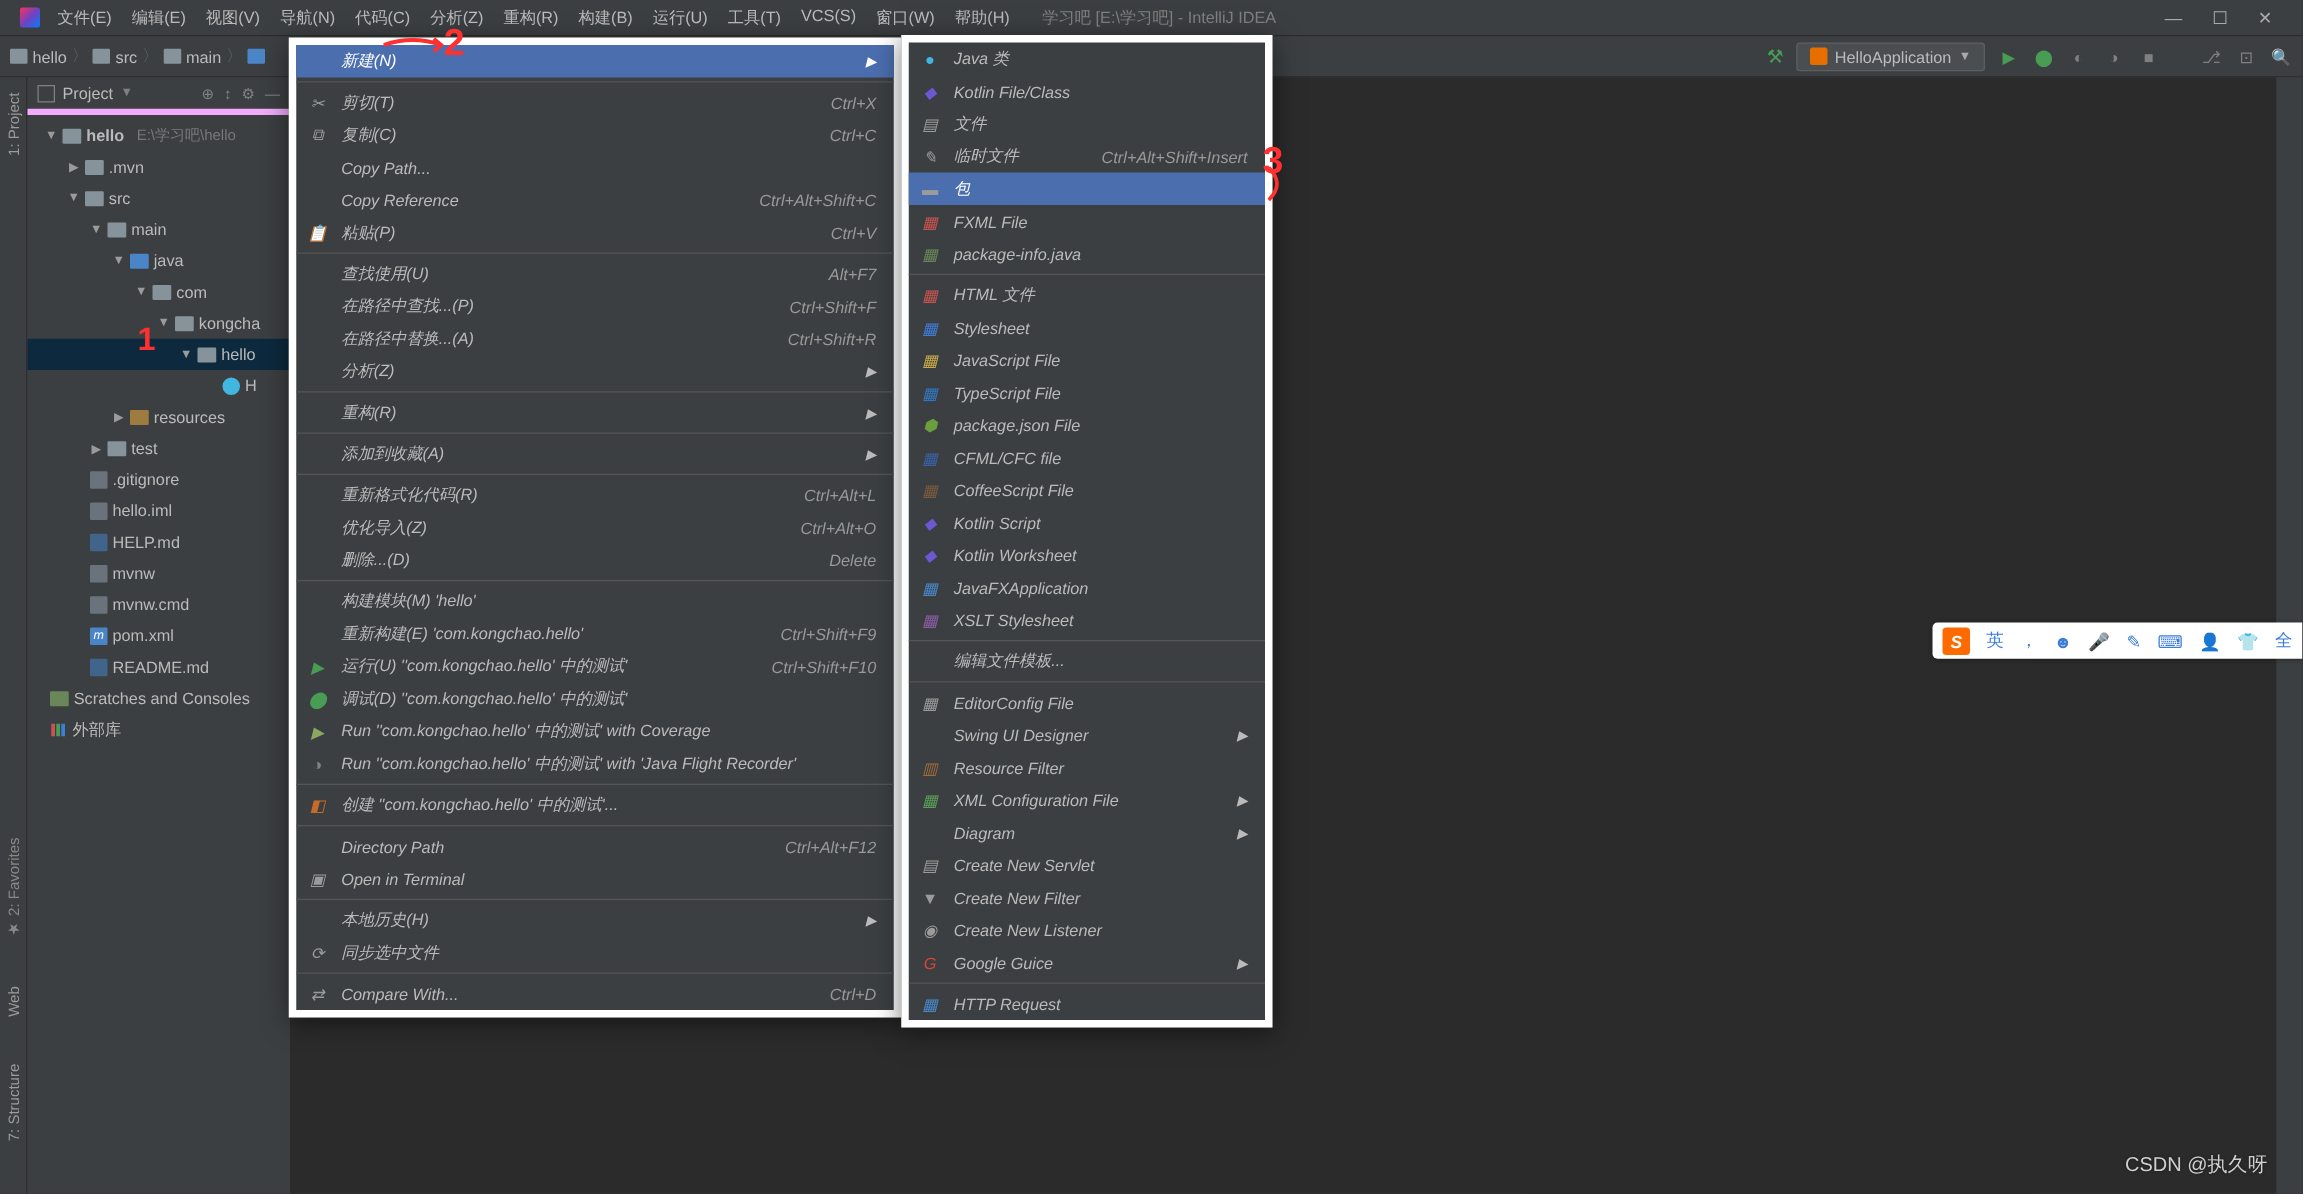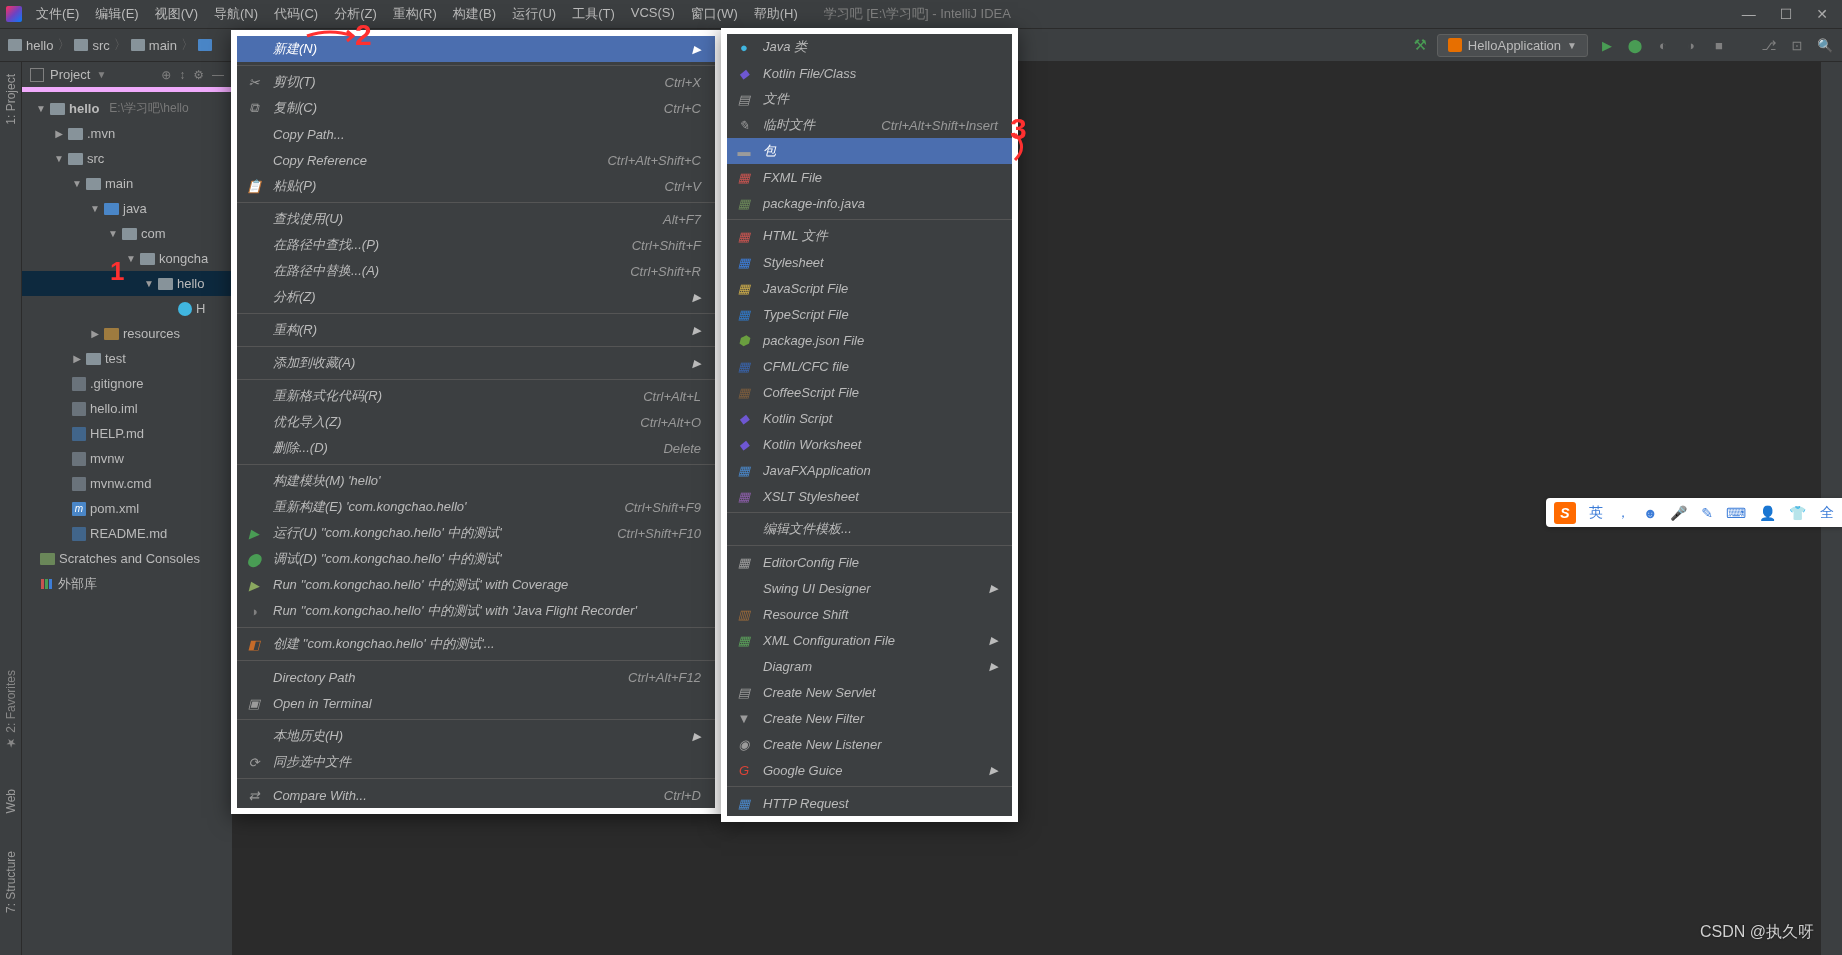--- a/index.html
+++ b/index.html
@@ -1,17 +1,17 @@
 <!DOCTYPE html>
 <html><head>
 <meta charset="utf-8">
 <style>
 * { margin:0; padding:0; box-sizing:border-box; font-family:"Microsoft YaHei",Arial,sans-serif; user-select:none; }
 body { background:#3c3f41; color:#bbbbbb; font-size:13px; width:1842px; height:955px; overflow:hidden; position:relative; }
-.titlebar { height:28px; background:#3c3f41; display:flex; align-items:center; padding:0 6px; }
+.titlebar { height:28px; background:#3c3f41; display:flex; align-items:center; padding:0 16px; }
 .titlebar .logo { width:16px; height:16px; background:linear-gradient(135deg,#fe315d,#6f42c1,#087cfa); border-radius:2px; margin-right:8px; }
 .titlebar .menus { display:flex; gap:4px; }
 .titlebar .menus span { padding:3px 6px; color:#bbbbbb; font-size:13px; cursor:default; }
 .titlebar .title { margin-left:20px; color:#808080; font-size:13px; }
 .titlebar .winbtns { margin-left:auto; display:flex; gap:24px; padding-right:8px; color:#aaa; font-size:14px; }
 .toolbar { height:34px; background:#3c3f41; border-top:1px solid #2b2b2b; border-bottom:1px solid #2b2b2b; display:flex; align-items:center; padding:0 8px; }
 .crumbs { display:flex; align-items:center; gap:4px; font-size:13px; color:#bbbbbb; }
 .crumbs .sep { color:#666; }
 .crumbs .fold-icon { width:14px; height:12px; background:#87939a; border-radius:1px; display:inline-block; }
 .toolbar-right { margin-left:auto; display:flex; align-items:center; gap:10px; }
@@ -498,21 +498,21 @@
       <span class="m-ic">▦</span>
       <span class="m-lbl">EditorConfig File</span>
     </div>
     <div class="m-item">
       <span class="m-ic"></span>
       <span class="m-lbl">Swing UI Designer</span>
       <span class="m-arr">▶</span>
     </div>
     <div class="m-item">
       <span class="m-ic" style="color: rgb(158, 107, 58);">▥</span>
-      <span class="m-lbl">Resource Shift</span>
+      <span class="m-lbl">Resource Filter</span>
     </div>
     <div class="m-item">
       <span class="m-ic" style="color: rgb(90, 158, 90);">▦</span>
       <span class="m-lbl">XML Configuration File</span>
       <span class="m-arr">▶</span>
     </div>
     <div class="m-item">
       <span class="m-ic"></span>
       <span class="m-lbl">Diagram</span>
       <span class="m-arr">▶</span>

